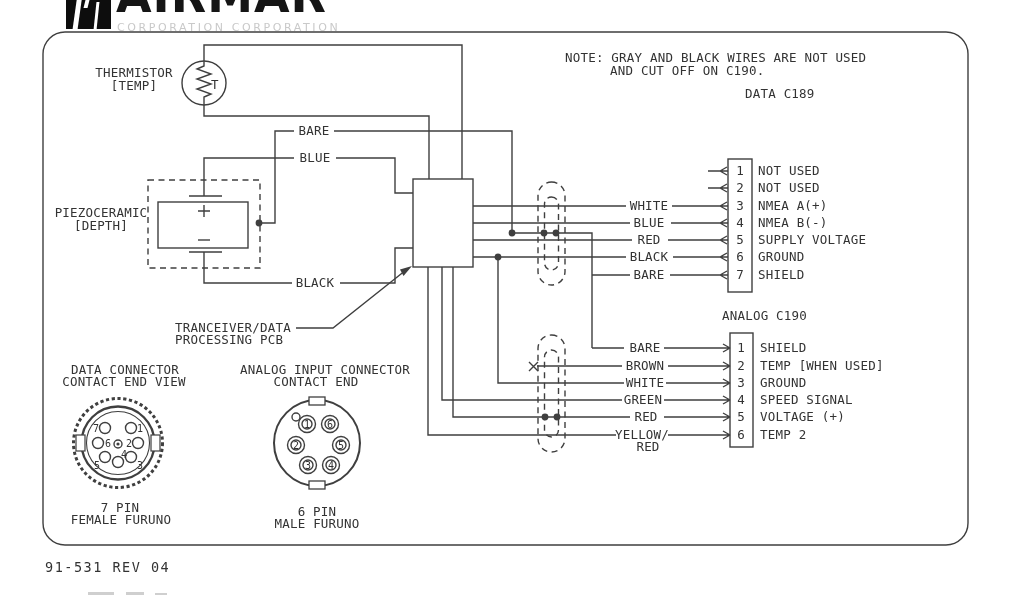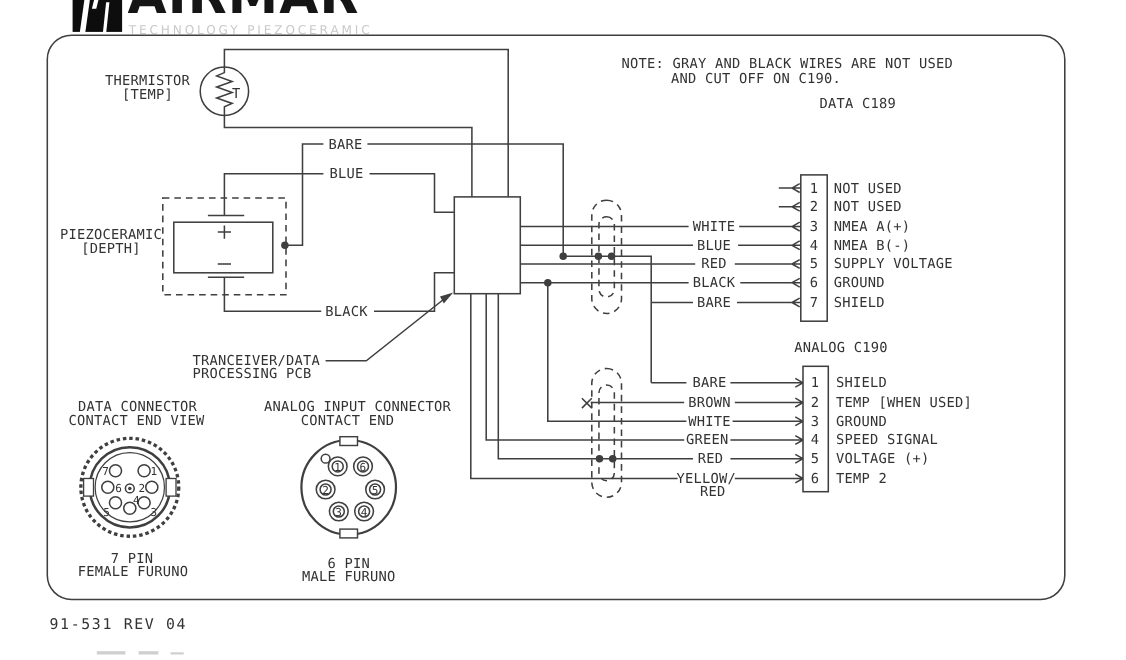--- a/index.html
+++ b/index.html
@@ -34,21 +34,21 @@
 <div id="page">
 
   <div id="logo-box">
     <span class="streak s1"></span>
       <span class="streak s2"></span>
       <span class="streak s3"></span>
   </div>
   <div id="logo-word">
     <span>AIRMAR</span>
   </div>
-  <div id="logo-tag">TECHNOLOGY PIEZOCERAMIC</div>
+  <div id="logo-tag">CORPORATION CORPORATION</div>
 
   <svg width="1024" height="600" viewBox="0 0 1024 600">
 
     <rect x="43" y="32" width="925" height="513" rx="22" class="ln"></rect>
 
     <g>
       <rect x="538" y="182" width="27" height="103" rx="13.5" class="dsh"></rect>
       <rect x="544.5" y="197" width="14" height="73" rx="7" class="dsh"></rect>
     </g>
     <g>

